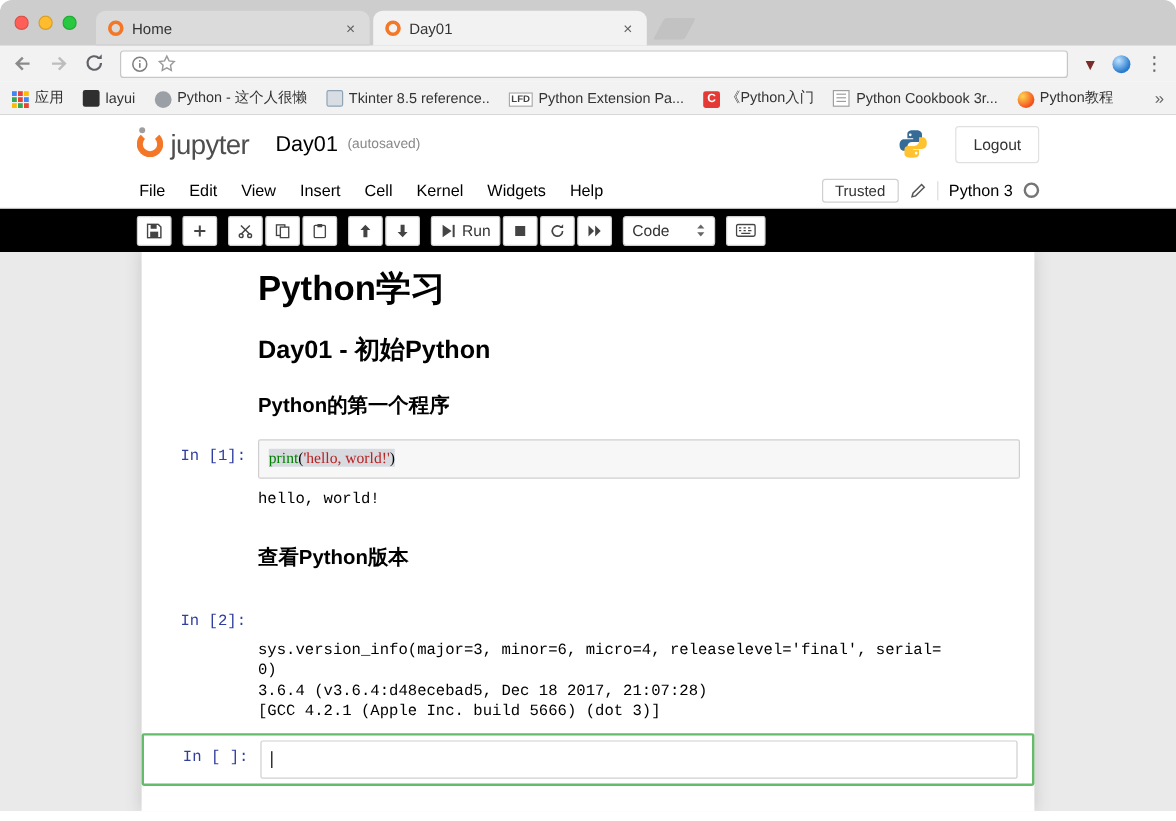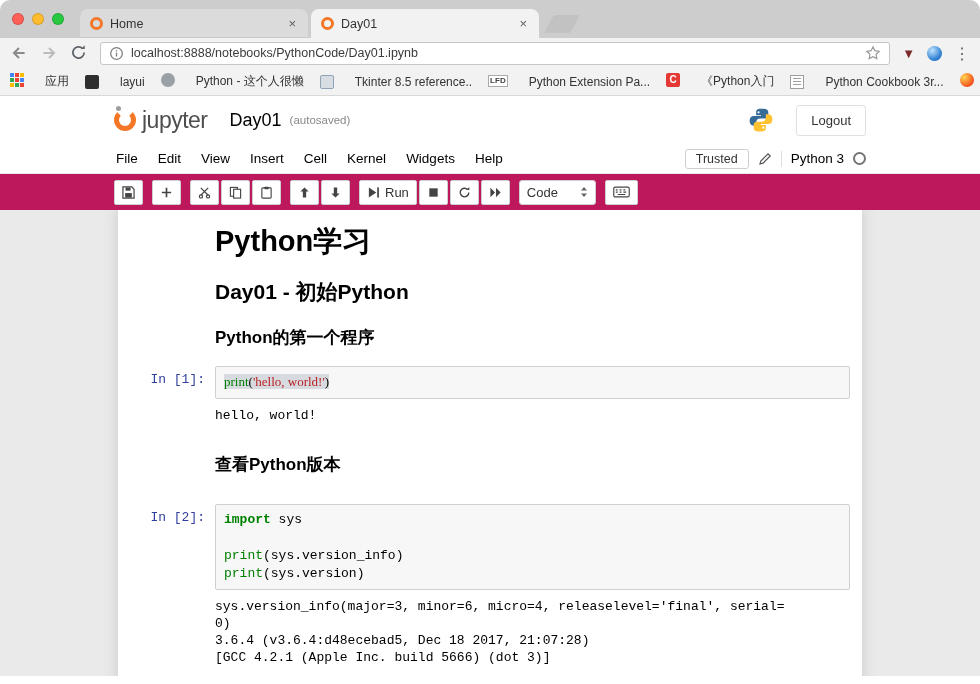--- a/index.html
+++ b/index.html
@@ -26,21 +26,21 @@
   .addressbar { height:30px; background:#f2f2f2; display:flex; align-items:center; padding:0 10px; gap:12px; flex:0 0 auto; }
   .navicon { width:18px; height:18px; display:inline-flex; }
   .omnibox { flex:1; height:23px; background:#fff; border:1px solid #c6c6c6; border-radius:3px; display:flex; align-items:center; gap:7px; padding:0 8px; font-size:12.5px; color:#3b3b3b; }
   .omnibox .url { flex:1; white-space:nowrap; overflow:hidden; }
   .ext-triangle { color:#7c2b2b; font-size:13px; }
   .ext-sphere { width:15px; height:15px; border-radius:50%; background:radial-gradient(circle at 35% 30%, #bfe3ff, #2f7fd0 65%, #1c5fa8); }
   .menu-dots { color:#5f6368; font-size:16px; letter-spacing:0; }
 
   
   .bookmarks { height:28px; background:#f2f2f2; border-bottom:1px solid #d8d8d8; display:flex; align-items:center; padding:0 10px; gap:16px; font-size:12px; color:#333; flex:0 0 auto; }
-  .bm { display:flex; align-items:flex-start; gap:21px; white-space:nowrap; }
+  .bm { display:flex; align-items:flex-end; gap:5px; white-space:nowrap; }
   .bm-spacer { flex:1; }
   .grid9 { width:14px; height:14px; display:grid; grid-template-columns:repeat(3,1fr); gap:1px; }
   .grid9 i { background:#4285f4; }
   .grid9 i:nth-child(2){background:#ea4335}.grid9 i:nth-child(3){background:#fbbc05}
   .grid9 i:nth-child(4){background:#34a853}.grid9 i:nth-child(5){background:#ea4335}
   .grid9 i:nth-child(6){background:#4285f4}.grid9 i:nth-child(7){background:#fbbc05}
   .grid9 i:nth-child(8){background:#34a853}.grid9 i:nth-child(9){background:#ea4335}
   .fav-dark { width:14px; height:14px; background:#2f2f2f; border-radius:2px; }
   .fav-gray { width:14px; height:14px; background:#9aa0a6; border-radius:50%; }
   .fav-tk { width:14px; height:14px; background:#d7dde3; border:1px solid #8fa3b5; border-radius:2px; }
@@ -68,21 +68,21 @@
   .jmenubar-inner { width:752px; margin:0 auto; display:flex; align-items:center; font-size:13.5px; color:#000; }
   .jmenu-item { padding:4px 10px; }
   .jmenu-item:first-child { padding-left:2px; }
   .jmenu-right { margin-left:auto; display:flex; align-items:center; gap:9px; }
   .trusted-btn { border:1px solid #cfcfcf; border-radius:3px; background:#fff; padding:2px 10px; font-size:12.5px; color:#333; }
   .vsep { width:1px; height:16px; background:#ddd; }
   .kernel-name { font-size:13.5px; color:#000; }
   .kernel-circle { width:13px; height:13px; border:2px solid #757575; border-radius:50%; }
 
   
-  .jtoolbar { height:36px; background:#be185d; display:flex; align-items:center; flex:0 0 auto; }
+  .jtoolbar { height:36px; background:#000000; display:flex; align-items:center; flex:0 0 auto; }
   .jtoolbar-inner { width:752px; margin:0 auto; display:flex; align-items:center; }
   .tgroup { display:flex; margin-right:9px; }
   .tbtn { display:inline-flex; align-items:center; justify-content:center; gap:5px; height:25px; min-width:29px; background:#fff; border:1px solid #cfcfcf; border-radius:2px; padding:0 7px; font-size:13px; color:#333; }
   .tbtn + .tbtn { margin-left:2px; }
   .cell-type-select { display:flex; align-items:center; gap:22px; border:1px solid #cfcfcf; border-radius:3px; background:#fff; height:25px; padding:0 7px; font-size:13px; color:#333; }
 
   
   .nb-bg { flex:1; background:#eaeaea; overflow:hidden; }
   .nb-container { width:744px; margin:0 auto; background:#fff; min-height:100%; padding:16px 0 0 0; box-shadow:0 0 12px 1px rgba(87,87,87,.2); }
   .nb-row { display:flex; }
@@ -154,21 +154,20 @@
         </svg>
     </span>
     <div class="omnibox">
       <span>
         <svg viewBox="0 0 16 16" width="15" height="15">
             <circle cx="8" cy="8" r="6.2" fill="none" stroke="#808080" stroke-width="1.4"></circle>
             <rect x="7.3" y="7" width="1.4" height="4.2" fill="#808080"></rect>
             <rect x="7.3" y="4.4" width="1.4" height="1.4" fill="#808080"></rect>
           </svg>
       </span>
-      <span class="url">localhost:8888/notebooks/PythonCode/Day01.ipynb</span>
       <span>
         <svg viewBox="0 0 16 16" width="16" height="16">
             <path d="M8 1.8l1.9 3.9 4.3.6-3.1 3 .7 4.3L8 11.6l-3.8 2 .7-4.3-3.1-3 4.3-.6z" fill="none" stroke="#9a9a9a" stroke-width="1.2"></path>
           </svg>
       </span>
     </div>
     <span class="ext-triangle">▼</span>
     <span class="ext-sphere"></span>
     <span class="menu-dots">⋮</span>
   </div>
@@ -385,26 +384,20 @@
           <div class="out-line">hello, world!</div>
         </div>
       </div>
 
       <div class="md-body">
         <h3 class="nb-h3 h3-version">查看Python版本</h3>
       </div>
 
       <div class="nb-row cell2-row">
         <div class="prompt">In [2]:</div>
-        <div class="input-area">
-          <div class="code-line"><span class="tok-kw">import</span><span> sys</span></div>
-          <div class="blank-line"></div>
-          <div class="code-line"><span class="tok-fn">print</span><span>(sys.version_info)</span></div>
-          <div class="code-line"><span class="tok-fn">print</span><span>(sys.version)</span></div>
-        </div>
       </div>
       <div class="nb-row output-row">
         <div class="prompt empty"></div>
         <div class="output-area">
           <div class="out-line">sys.version_info(major=3, minor=6, micro=4, releaselevel='final', serial=</div>
           <div class="out-line">0)</div>
           <div class="out-line">3.6.4 (v3.6.4:d48ecebad5, Dec 18 2017, 21:07:28)</div>
           <div class="out-line">[GCC 4.2.1 (Apple Inc. build 5666) (dot 3)]</div>
         </div>
       </div>

